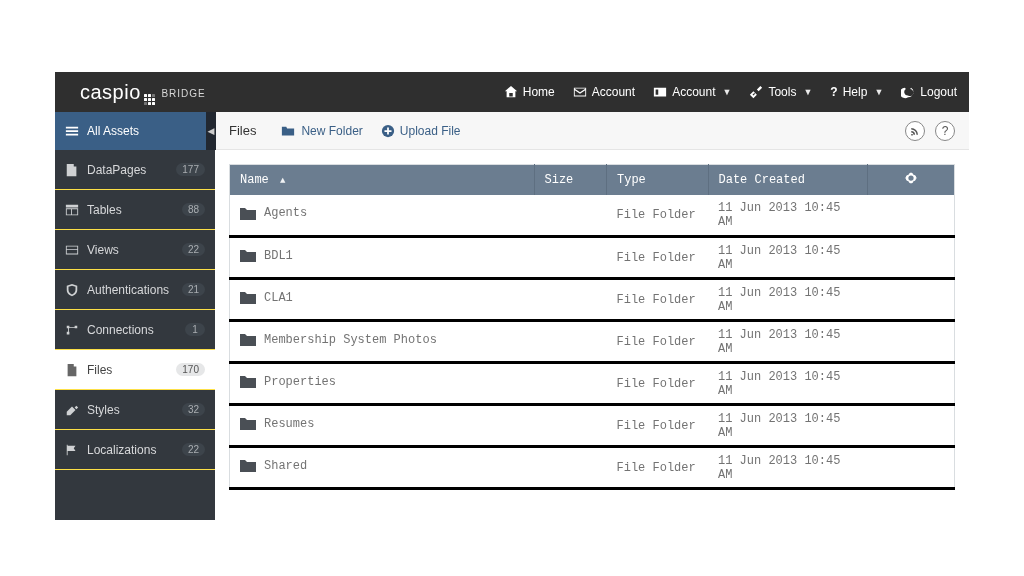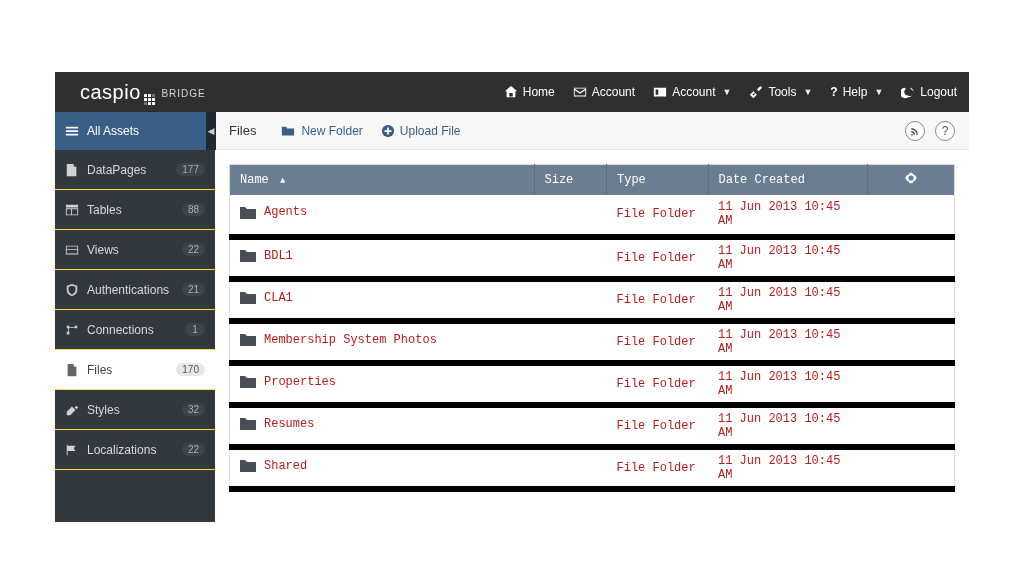--- a/index.html
+++ b/index.html
@@ -111,22 +111,22 @@
   }
   table.files thead th:last-child { border-right:none; text-align:center; width:34px;}
   table.files thead th.col-name { width: 42%; }
   table.files thead th.col-size { width: 10%; }
   table.files thead th.col-type { width: 14%; }
   table.files thead th.col-date { width: 22%; }
   table.files thead th .sort { font-size:9px; margin-left:4px; opacity:.9;}
   table.files tbody td {
     height:42px;
     padding: 0 10px;
-    border-bottom:6px solid #000000;
-    color:#b91c1c;
+    border-bottom:3px solid #000000;
+    color:#737373;
     vertical-align:middle;
   }
   .folder { display:inline-flex; align-items:center; gap:8px; }
   .folder svg { width:16px; height:13px; fill:#4a4f55;}
   .gear { width:14px; height:14px; fill:#fff; }
 
   .dots3x3 { display:inline-grid; grid-template-columns:repeat(3,3px); grid-template-rows:repeat(3,3px); gap:1.3px; margin-left:1px;}
   .dots3x3 span{ width:3px; height:3px; background:#fff; border-radius:0.5px; }
   .dots3x3 span.dim{ opacity:.35;}
 </style>

